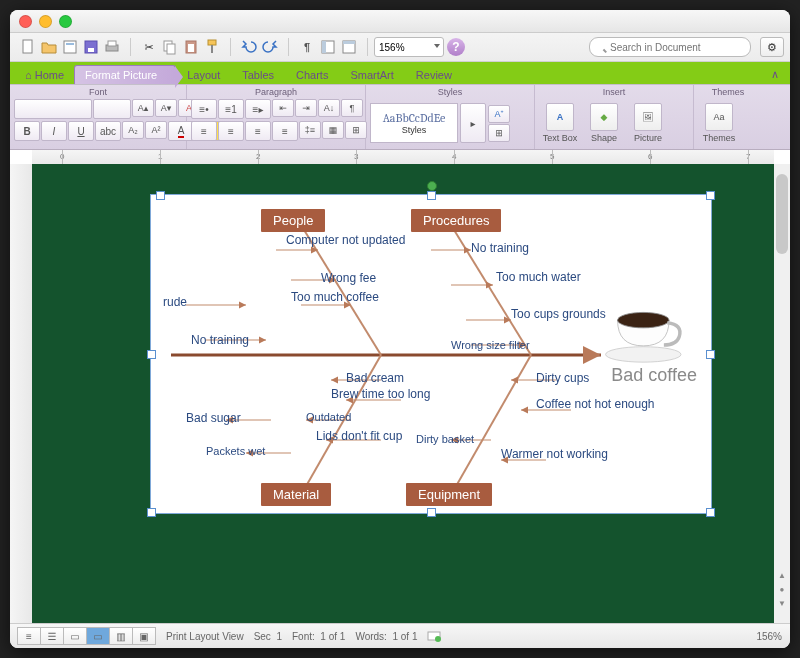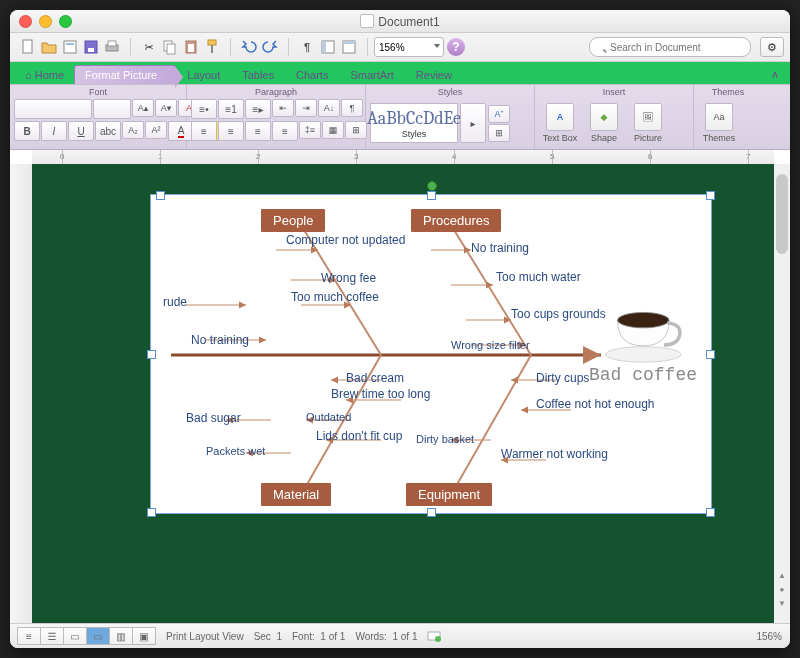--- a/index.html
+++ b/index.html
@@ -23,37 +23,37 @@
 #zoomwrap{position:relative}
 #zoomwrap:after{content:"";position:absolute;right:4px;top:7px;border-left:3px solid transparent;border-right:3px solid transparent;border-top:4px solid #666}
 #help{width:18px;height:18px;border-radius:50%;background:linear-gradient(#d8b4e8,#b07fc9);color:#fff;font-weight:bold;font-size:12px;display:flex;align-items:center;justify-content:center}
 #search{flex:1;max-width:180px;margin-left:auto;height:18px;border:1px solid #bbb;border-radius:9px;padding:0 8px 0 20px;font-size:10px;color:#888;background:#fff;position:relative}
 #searchwrap{position:relative;margin-left:auto}
 #searchwrap:before{content:"";position:absolute;left:6px;top:4px;width:9px;height:9px;border:1.5px solid #999;border-radius:50%}
 #searchwrap:after{content:"";position:absolute;left:14px;top:13px;width:4px;height:1.5px;background:#999;transform:rotate(45deg)}
 #gear{width:22px;height:18px;border:1px solid #bbb;border-radius:3px;background:linear-gradient(#fff,#eee);margin-left:6px;display:flex;align-items:center;justify-content:center}
 
 
-#tabs{height:22px;background:#22c55e;display:flex;align-items:flex-end;padding:0 4px;font-size:11px;border-bottom:1px solid #c4bfca}
+#tabs{height:22px;background:#84cc16;display:flex;align-items:flex-end;padding:0 4px;font-size:11px;border-bottom:1px solid #c4bfca}
 .rtab{padding:3px 10px;border:1px solid transparent;border-bottom:none;color:#6a4c8a;cursor:default}
 .rtab.home:before{content:"⌂ ";font-weight:bold}
 .rtab.active{background:#b693d4;border:1px solid #9c7abf;border-bottom:none;border-radius:3px 3px 0 0;color:#fff}
 .rtab.chev{background:linear-gradient(90deg,#d5c3e4,#c4a9da);position:relative;padding-right:18px;margin-left:-1px}
 .rtab.chev:after{content:"";position:absolute;right:-8px;top:0;border-left:8px solid #c4a9da;border-top:11px solid transparent;border-bottom:11px solid transparent}
 
 
 #ribbon{height:64px;background:linear-gradient(#e3dbea,#d9cfe2);border-bottom:1px solid #b8adbf;display:flex;font-size:10px}
 .rg{border-right:1px solid #c6bbd0;display:flex;flex-direction:column;padding:2px 4px}
 .rg-title{text-align:center;color:#6b5e78;font-size:9px;margin-bottom:2px}
 .rg-body{flex:1;display:flex;align-items:center;gap:2px}
 .fbtn{height:18px;min-width:18px;border:1px solid #c0b6ca;background:linear-gradient(#fff,#efeaf3);border-radius:2px;display:flex;align-items:center;justify-content:center;padding:0 3px;font-size:10px;color:#555}
 .fbtn.sm{min-width:14px;height:16px;font-size:9px}
 .col{display:flex;flex-direction:column;gap:1px}
 .stylebox{width:86px;height:38px;border:1px solid #c0b6ca;background:#fff;display:flex;flex-direction:column;align-items:center;justify-content:center;font-size:9px}
-.stylebox .prev{font-family:Cambria,serif;font-size:18px;color:#5a6ea0}
+.stylebox .prev{font-family:Cambria,serif;font-size:12px;color:#5a6ea0}
 .bigbtn{width:42px;height:48px;display:flex;flex-direction:column;align-items:center;justify-content:center;gap:2px;font-size:9px;color:#555}
 .bigbtn .bi{width:26px;height:26px;border:1px solid #c0b6ca;background:linear-gradient(#fff,#eee);border-radius:2px;display:flex;align-items:center;justify-content:center}
 
 
 #hruler{height:16px;background:linear-gradient(#f5f5f5,#e8e8e8);border-bottom:1px solid #ccc;position:relative;margin-left:22px;margin-right:16px}
 #hruler .tick{position:absolute;top:0;width:1px;height:16px;background:#bbb}
 #hruler .num{position:absolute;top:2px;font-size:8px;color:#777}
 #vruler{position:absolute;left:0;top:154px;bottom:24px;width:22px;background:linear-gradient(90deg,#f5f5f5,#e8e8e8);border-right:1px solid #ccc}
 #scrollV{position:absolute;right:0;top:154px;bottom:24px;width:16px;background:#f0f0f0;border-left:1px solid #ddd}
 #scrollV .thumb{position:absolute;left:2px;right:2px;top:10px;height:80px;background:#c8c8c8;border-radius:6px}
@@ -66,42 +66,41 @@
 .hnd{position:absolute;width:7px;height:7px;background:#fff;border:1px solid #5a8fcf}
 .hnd.tl{left:-4px;top:-4px}.hnd.tm{left:50%;margin-left:-4px;top:-4px}.hnd.tr{right:-4px;top:-4px}
 .hnd.ml{left:-4px;top:50%;margin-top:-4px}.hnd.mr{right:-4px;top:50%;margin-top:-4px}
 .hnd.bl{left:-4px;bottom:-4px}.hnd.bm{left:50%;margin-left:-4px;bottom:-4px}.hnd.br{right:-4px;bottom:-4px}
 .rot{position:absolute;left:50%;top:-14px;margin-left:-4px;width:8px;height:8px;border-radius:50%;background:#4caf50;border:1px solid #2e7d32}
 
 
 #fish{position:absolute;inset:0}
 .cat{position:absolute;background:#a85c3f;color:#fff;font-size:13px;padding:4px 12px;border-radius:1px}
 .cause{position:absolute;color:#2b4a80;font-size:12px;white-space:nowrap}
-#effect{position:absolute;right:14px;top:170px;color:#8a8a8a;font-size:18px;font-family:Liberation Mono, monospace}
+#effect{position:absolute;right:14px;top:170px;color:#8a8a8a;font-size:18px;font-family:Liberation Sans, sans-serif}
 #cup{position:absolute;right:20px;top:108px;width:92px;height:60px}
 
 
 #status{position:absolute;left:0;right:0;bottom:0;height:24px;background:linear-gradient(#f7f7f7,#e7e7e7);border-top:1px solid #ccc;display:flex;align-items:center;font-size:10px;color:#666;gap:10px;padding:0 8px}
 #views{display:flex;gap:0}
 .vbtn{width:22px;height:16px;border:1px solid #bbb;background:linear-gradient(#fff,#eee);display:flex;align-items:center;justify-content:center;margin-left:-1px}
 .vbtn.active{background:#6fa8dc}
 #status .flex{flex:1}
 </style>
 </head>
 <body>
 
 <div id="win">
 
   <div id="titlebar">
     <div class="tl">
       <div class="tldot r"></div>
       <div class="tldot y"></div>
       <div class="tldot g"></div>
     </div>
-    <div id="title"><span class="doc"></span><span>Document1</span></div>
   </div>
 
   <div id="qt">
     <div class="grp">
       <div class="tb">
           <svg class="ic" viewBox="0 0 16 16">
             <rect x="3" y="1" width="9" height="13" fill="#fff" stroke="#888"></rect>
           </svg>
         </div>
       <div class="tb">

